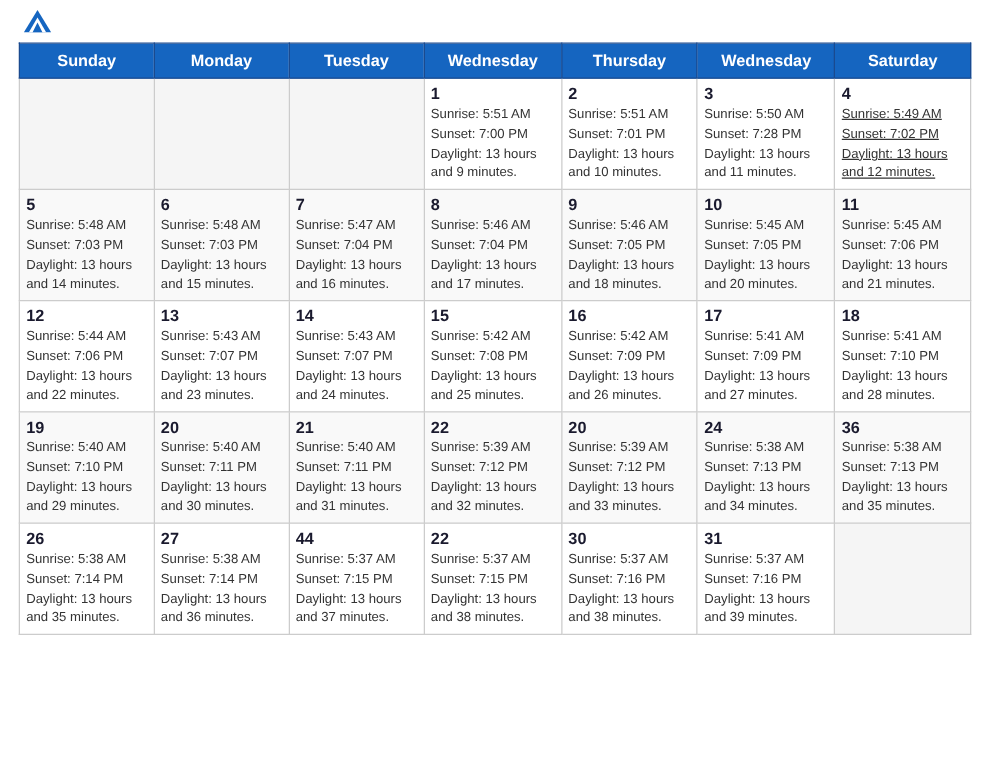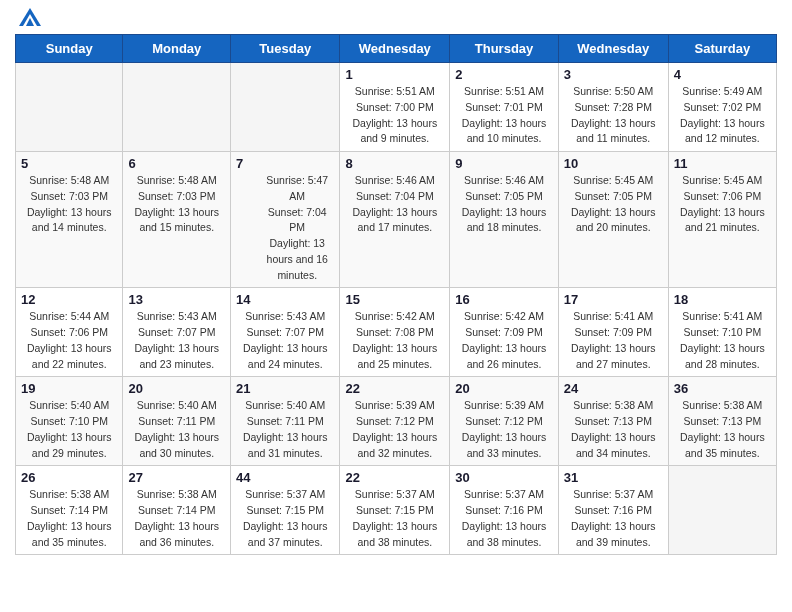--- a/index.html
+++ b/index.html
@@ -64,21 +64,20 @@
     .day-number {
       font-weight: bold;
       font-size: 13px;
       color: #1a1a2e;
       margin-bottom: 2px;
     }
     .day-info {
       font-size: 10.5px;
       color: #333;
       line-height: 1.5;
-      text-align: center;
     }
     .row-alt td {
       background: #f9f9f9;
     }
   </style>
 </head>
 <body>
 
 <div class="header-area">
   <div class="logo">
@@ -130,41 +129,41 @@
 Daylight: 13 hours and 10 minutes.</div>
         </td>
         <td>
           <div class="day-number">3</div>
           <div class="day-info" style="white-space: pre-line;">Sunrise: 5:50 AM
 Sunset: 7:28 PM
 Daylight: 13 hours and 11 minutes.</div>
         </td>
         <td>
           <div class="day-number">4</div>
-          <div class="day-info" style="white-space: pre-line;">Sunrise: 5:49 AM
+          <div class="day-info" style="white-space: pre-line; text-decoration: underline;">Sunrise: 5:49 AM
 Sunset: 7:02 PM
 Daylight: 13 hours and 12 minutes.</div>
         </td>
       </tr>
       <tr class="row-alt">
         <td>
           <div class="day-number">5</div>
           <div class="day-info" style="white-space: pre-line;">Sunrise: 5:48 AM
 Sunset: 7:03 PM
 Daylight: 13 hours and 14 minutes.</div>
         </td>
         <td>
           <div class="day-number">6</div>
           <div class="day-info" style="white-space: pre-line;">Sunrise: 5:48 AM
 Sunset: 7:03 PM
 Daylight: 13 hours and 15 minutes.</div>
         </td>
         <td>
           <div class="day-number">7</div>
-          <div class="day-info" style="white-space: pre-line; margin-left: 24px;">Sunrise: 5:47 AM
+          <div class="day-info" style="white-space: pre-line;">Sunrise: 5:47 AM
 Sunset: 7:04 PM
 Daylight: 13 hours and 16 minutes.</div>
         </td>
         <td>
           <div class="day-number">8</div>
           <div class="day-info" style="white-space: pre-line;">Sunrise: 5:46 AM
 Sunset: 7:04 PM
 Daylight: 13 hours and 17 minutes.</div>
         </td>
         <td>

